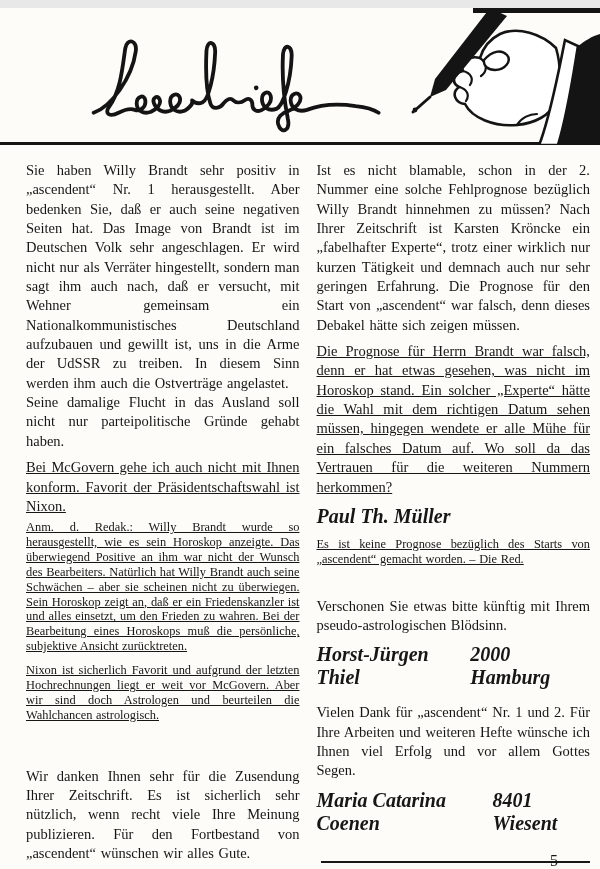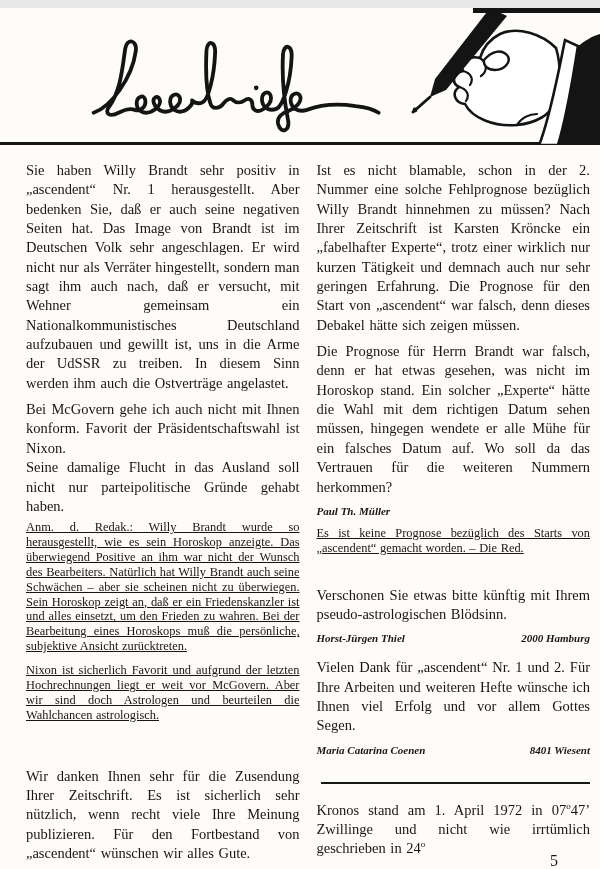--- a/index.html
+++ b/index.html
@@ -14,23 +14,23 @@
   .script-svg { position:absolute; left:86px; top:24px; width:306px; height:106px; }
   .hand-svg { position:absolute; right:0; top:0; width:200px; height:137px; }
   .sr-only { position:absolute; width:1px; height:1px; overflow:hidden; clip:rect(0 0 0 0); white-space:nowrap; }
   
   .cols { display:flex; gap:17px; padding:16px 10px 0 26px; }
   .col { flex:1; min-width:0; }
   p.body {
     margin:0; font-size:14.5px; line-height:1.335; text-align:justify;
     hyphens:auto; -webkit-hyphens:auto; word-spacing:1px;
   }
-  p.sp { margin-top:7px; }
+  p.sp { margin-top:7px;text-decoration:underline; }
   .sig { display:flex; justify-content:space-between; align-items:baseline;
-         font-style:italic; font-weight:bold; font-size:11px; margin:8px 0 9px; }
+         font-style:italic; font-weight:bold; font-size:20px; margin:8px 0 9px; }
   .note p { margin:0; font-size:12.4px; line-height:1.2; text-align:justify; word-spacing:0.5px;text-decoration:underline; }
   .note p + p { margin-top:9px; }
   .note { margin-top:4px; }
   .gap-lg { margin-top:44px; }
   .mt-30 { margin-top:30px; }
   .mt-14 { margin-top:14px; }
   .divider { border:none; border-top:2.5px solid #171717; margin:26px 0 17px 4px; }
   .correction h3 { margin:0 0 5px 0; font-size:14.5px; font-weight:normal;
                    text-decoration:underline; text-underline-offset:3px; }
   .deg { vertical-align:super; font-size:0.62em; line-height:0; }
@@ -85,22 +85,22 @@
       <path d="M 165 32 C 158 66 152 100 141 132 L 139 137 L 158 137 C 168 104 173 68 178 38 Z" fill="#ffffff" stroke="#141414" stroke-width="2.6"></path>
       <path d="M 178 38 C 173 68 168 104 158 137 L 200 137 L 200 26 C 192 28 185 33 178 38 Z" fill="#141414"></path>
     </svg>
   </div>
 
   <div class="cols">
 
     <section class="col">
       <article>
         <p class="body">Sie haben Willy Brandt sehr positiv in „ascendent“ Nr. 1 herausgestellt. Aber bedenken Sie, daß er auch seine negativen Seiten hat. Das Image von Brandt ist im Deutschen Volk sehr angeschlagen. Er wird nicht nur als Verräter hingestellt, sondern man sagt ihm auch nach, daß er versucht, mit Wehner gemeinsam ein Nationalkommunistisches Deutschland aufzubauen und gewillt ist, uns in die Arme der UdSSR zu treiben. In diesem Sinn werden ihm auch die Ostverträge angelastet.</p>
+        <p class="body">Seine damalige Flucht in das Ausland soll nicht nur parteipolitische Gründe gehabt haben.</p>
         <p class="body sp">Bei McGovern gehe ich auch nicht mit Ihnen konform. Favorit der Präsidentschaftswahl ist Nixon.</p>
-        <p class="body">Seine damalige Flucht in das Ausland soll nicht nur parteipolitische Gründe gehabt haben.</p>
       </article>
 
       <div class="note">
         <p>Anm. d. Redak.: Willy Brandt wurde so herausgestellt, wie es sein Horoskop anzeigte. Das überwiegend Positive an ihm war nicht der Wunsch des Bearbeiters. Natürlich hat Willy Brandt auch seine Schwächen – aber sie scheinen nicht zu überwiegen. Sein Horoskop zeigt an, daß er ein Friedenskanzler ist und alles einsetzt, um den Frieden zu wahren. Bei der Bearbeitung eines Horoskops muß die persönliche, subjektive Ansicht zurücktreten.</p>
         <p>Nixon ist sicherlich Favorit und aufgrund der letzten Hochrechnungen liegt er weit vor McGovern. Aber wir sind doch Astrologen und beurteilen die Wahlchancen astrologisch.</p>
       </div>
 
       <article class="gap-lg">
         <p class="body">Wir danken Ihnen sehr für die Zusendung Ihrer Zeitschrift. Es ist sicherlich sehr nützlich, wenn recht viele Ihre Meinung publizieren. Für den Fortbestand von „ascendent“ wünschen wir alles Gute.</p>
 

